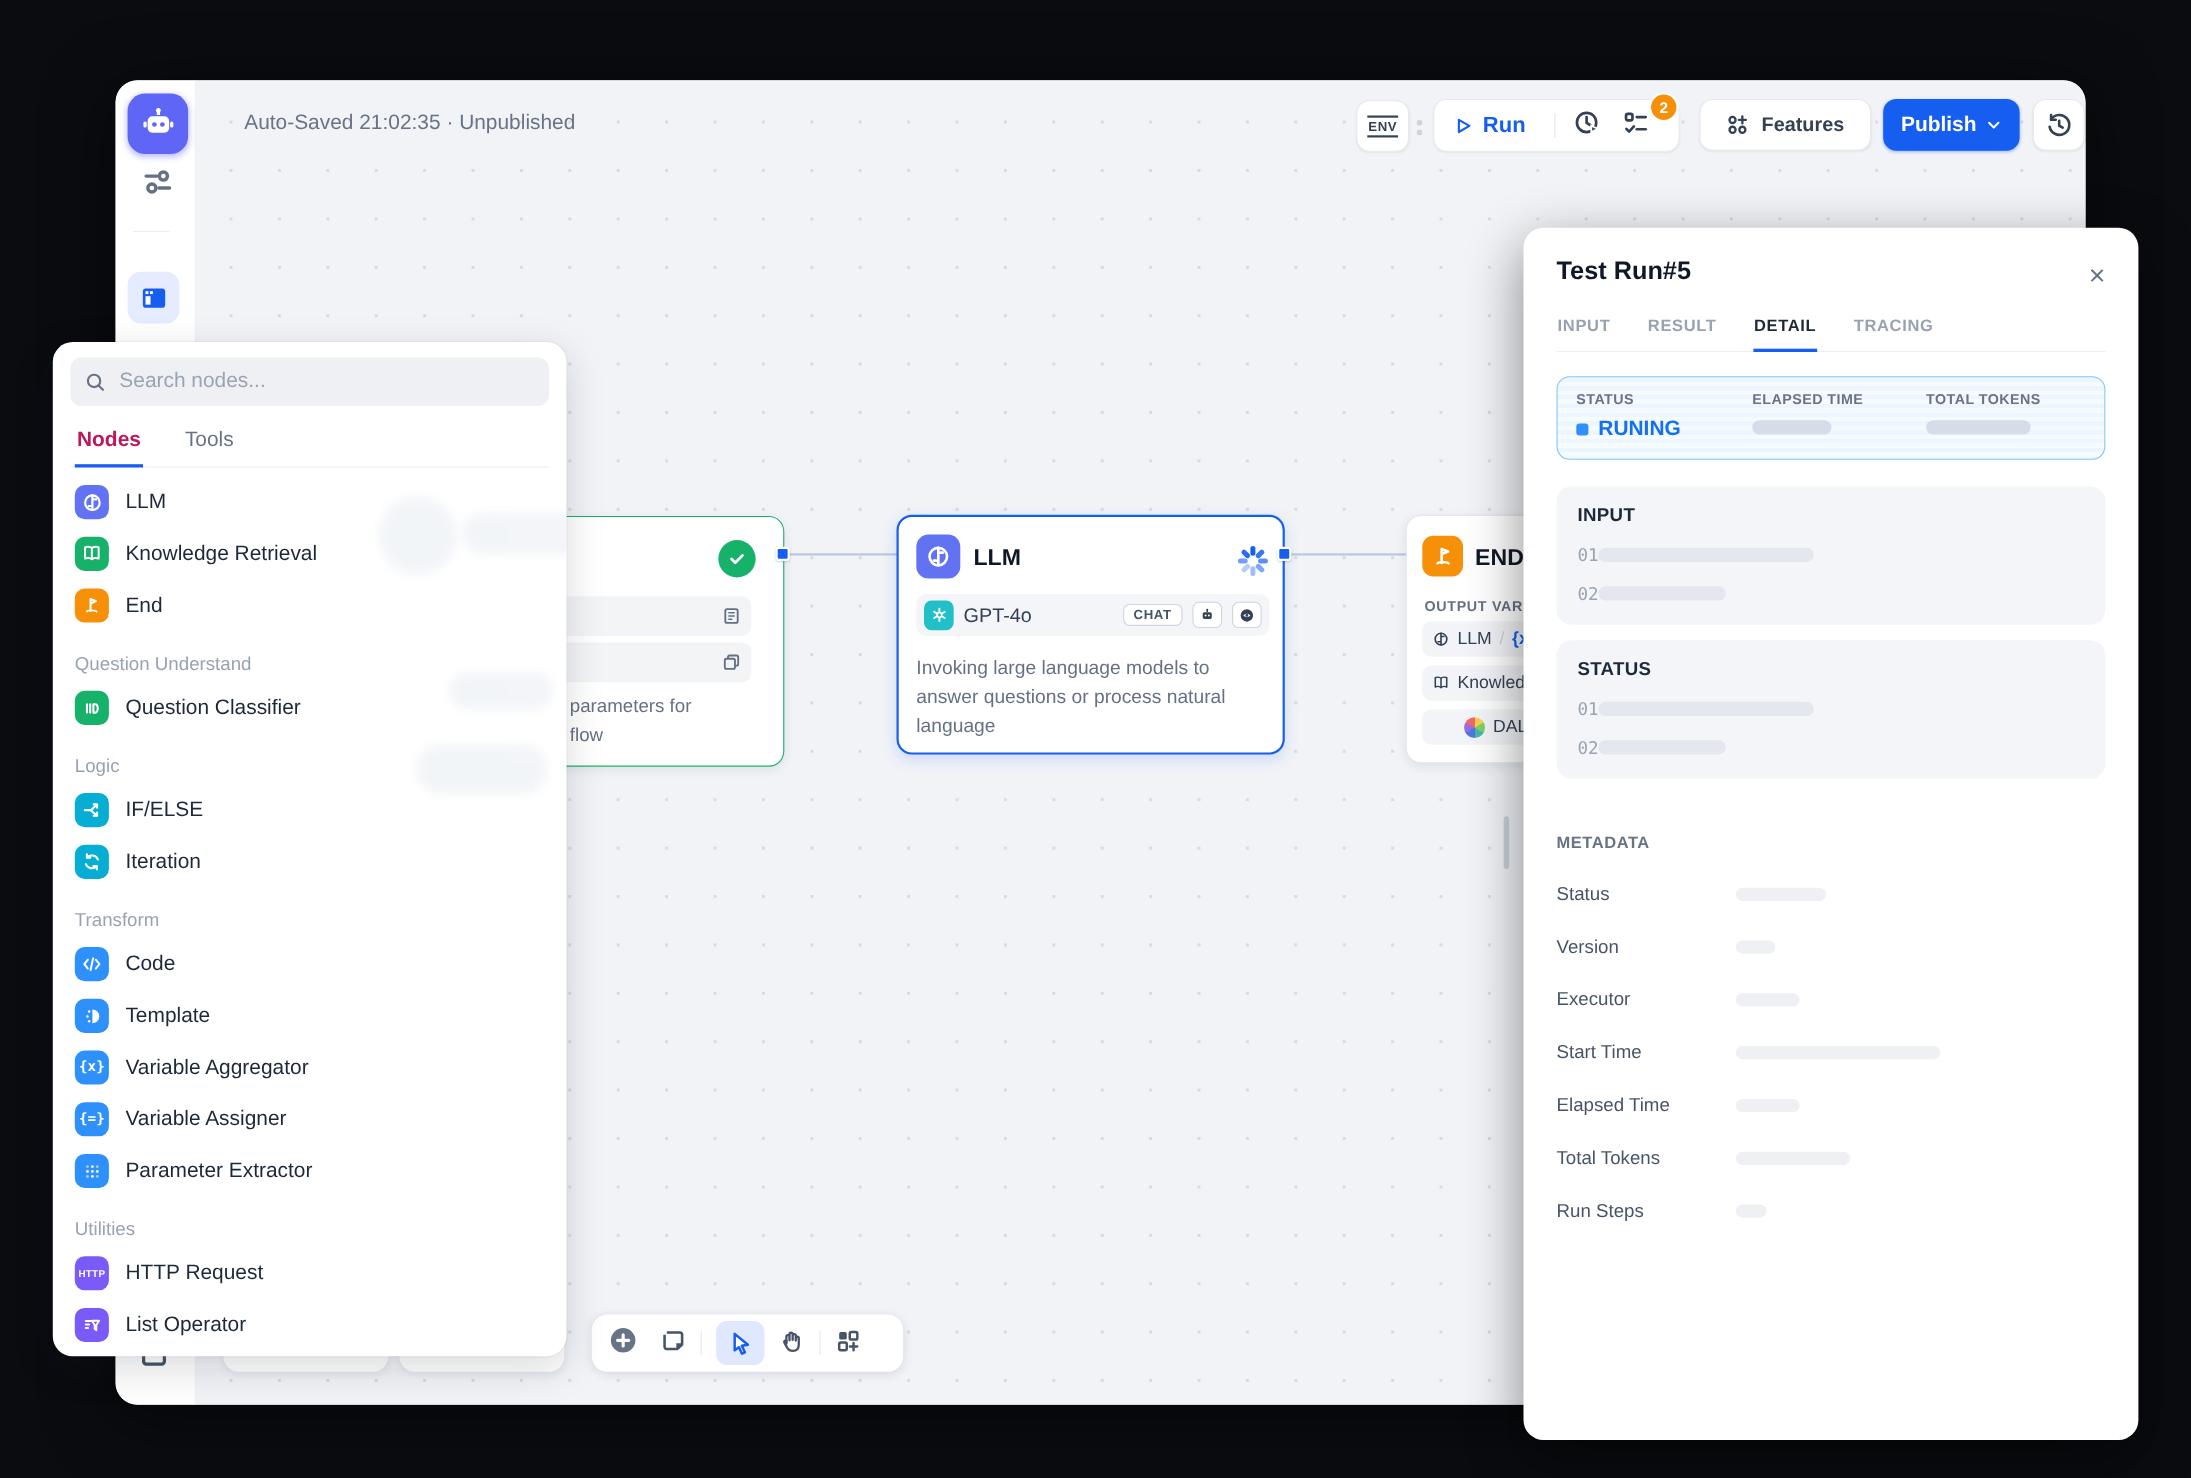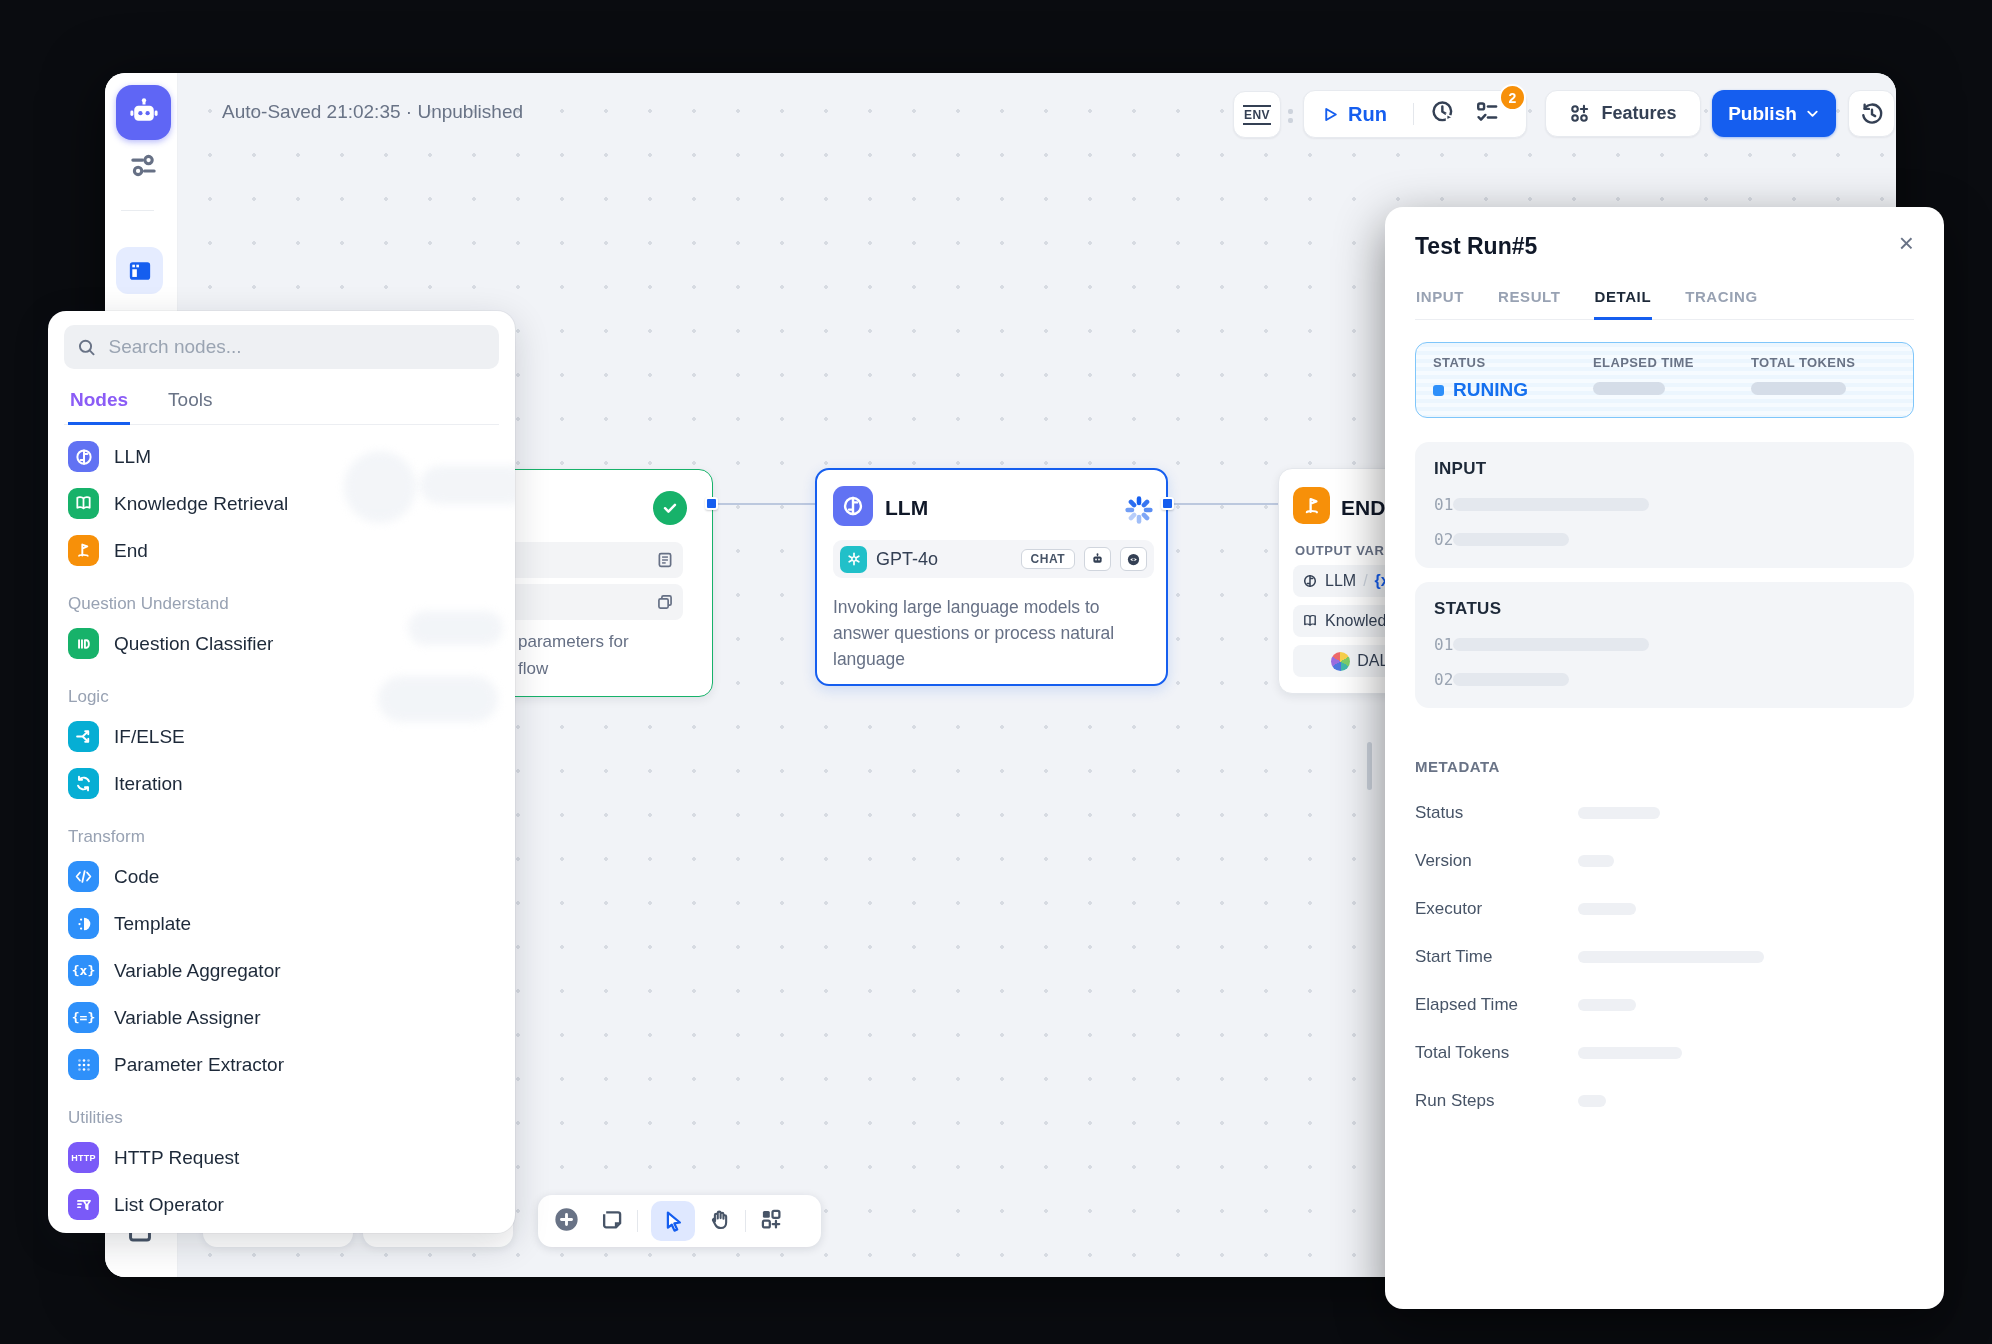--- a/index.html
+++ b/index.html
@@ -37,21 +37,21 @@
   .vdiv{width:1px;height:22px;background:#e4e7ec;}
 
   
   .search-panel{position:absolute;left:48px;top:311px;width:467px;height:922px;background:#fff;border-radius:18px;
      box-shadow:0 10px 36px rgba(16,24,40,.16),0 0 0 1px rgba(16,24,40,.04);padding:14px 16px 0;z-index:40;overflow:hidden;}
   .search-box{height:44px;background:#eef0f3;border-radius:10px;display:flex;align-items:center;gap:10px;padding:0 13px;}
   .search-box input{border:0;outline:0;background:transparent;font-size:19px;color:#344054;width:100%;font-family:inherit;}
   .search-box input::placeholder{color:#9aa4b2;}
   .ptabs{display:flex;gap:36px;margin-top:12px;border-bottom:1px solid #eceef2;padding:0 4px;}
   .ptab{font-size:19px;color:#697386;font-weight:500;padding:8px 2px 11px;}
-  .ptab.active{color:#8b5cf6;font-weight:700;border-bottom:3px solid #155eef;margin-bottom:-1px;}
+  .ptab.active{color:#be185d;font-weight:700;border-bottom:3px solid #155eef;margin-bottom:-1px;}
   .sec{padding:20px 4px 6px;color:#98a2b3;font-size:17px;}
   .nitem{display:flex;align-items:center;gap:15px;height:47px;padding:0 4px;font-size:19px;color:#1d2939;font-weight:500;border-radius:10px;}
   .nicon{width:31px;height:31px;border-radius:9px;display:flex;align-items:center;justify-content:center;flex:none;color:#fff;}
   .blob{position:absolute;background:#e9edf3;filter:blur(4px);opacity:.55;border-radius:30px;}
 
   
   .run-panel{position:absolute;left:1385px;top:207px;width:559px;height:1102px;background:#fff;border-radius:18px;
      box-shadow:0 16px 50px rgba(0,0,0,.45);padding:26px 30px;z-index:50;}
   .rp-title{font-size:23px;font-weight:800;color:#101828;}
   .rp-close{color:#697386;font-size:26px;line-height:20px;cursor:pointer;}
@@ -494,21 +494,21 @@
                 <path d="M7.6 4.2 H13.4 L11.2 7.6 V11.8 L9.8 10.7 V7.6 Z" stroke-linejoin="round"></path>
               </g>
             </svg>
           </span>
         <span>List Operator</span>
       </div>
     </div>
   </div>
 
   <div class="run-panel">
-    <div style="display:flex;align-items:flex-start;justify-content:space-between;">
+    <div style="display:flex;align-items:flex-end;justify-content:space-between;">
       <span class="rp-title">Test Run#5</span>
       <span class="rp-close">×</span>
     </div>
 
     <div class="rtabs">
       <span class="rtab">INPUT</span>
       <span class="rtab">RESULT</span>
       <span class="rtab active">DETAIL</span>
       <span class="rtab">TRACING</span>
     </div>

